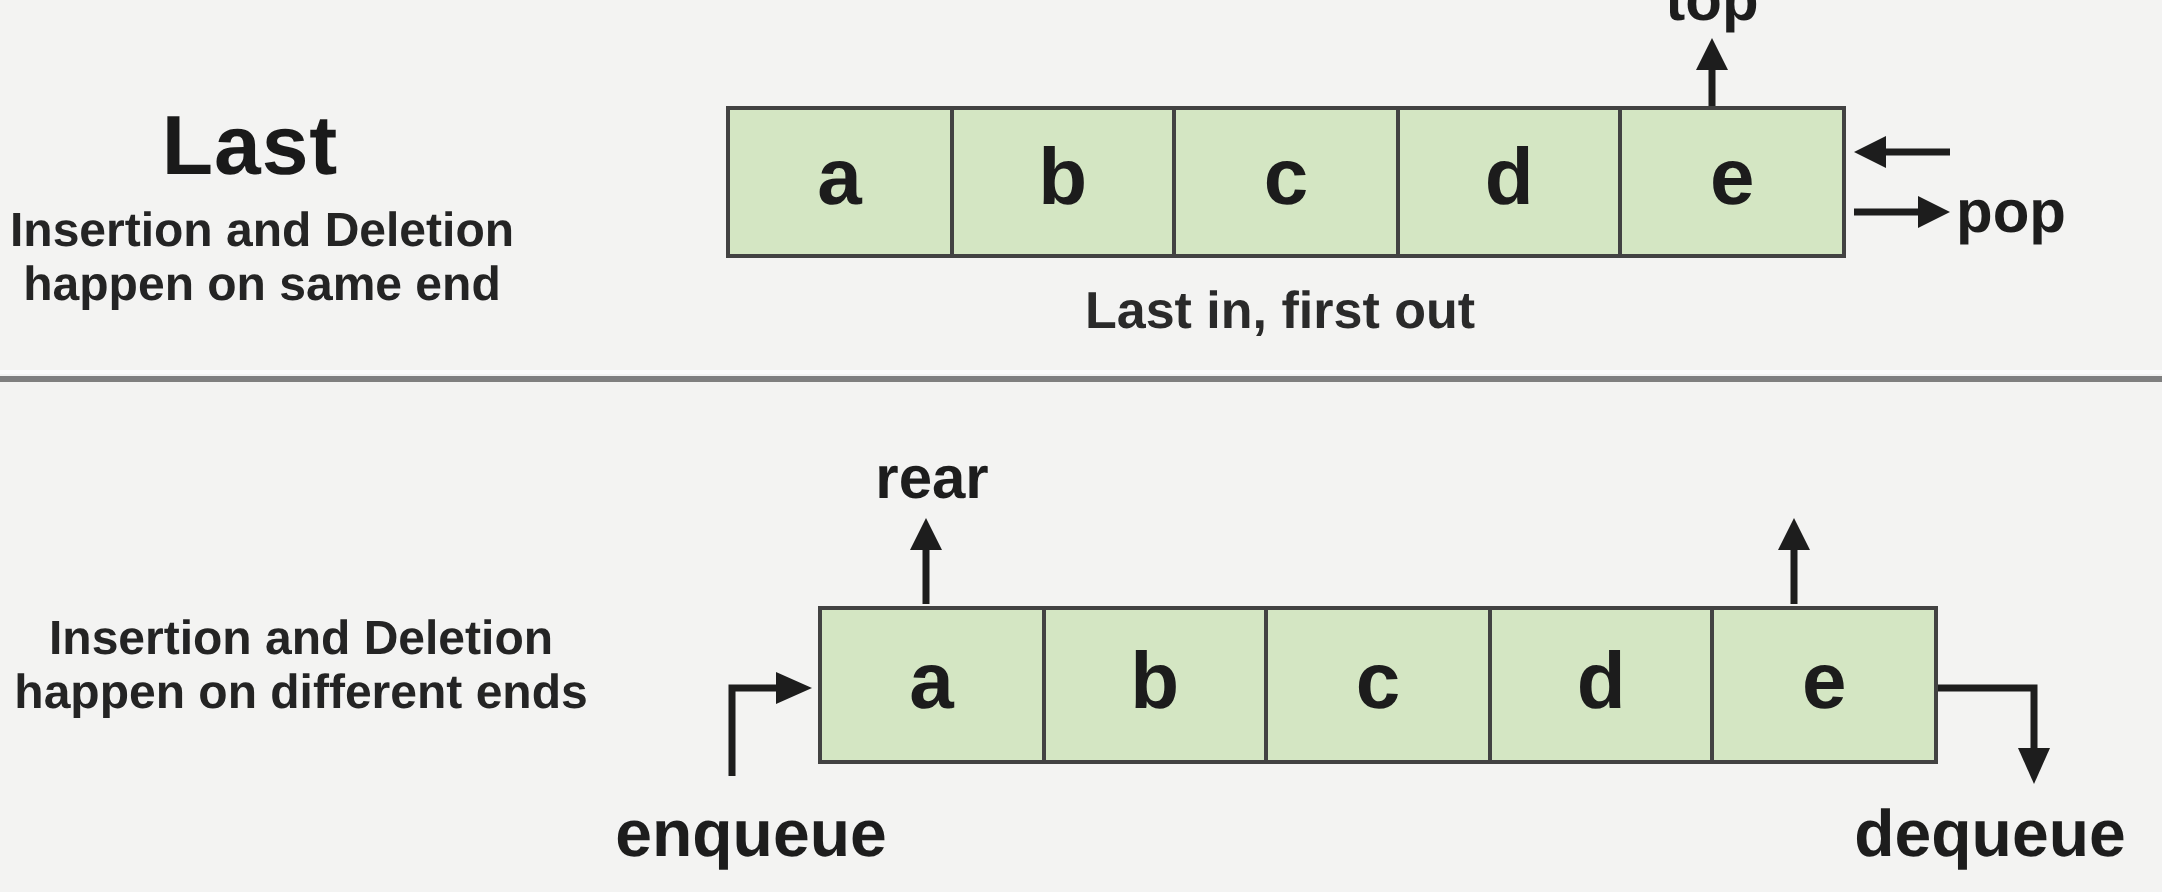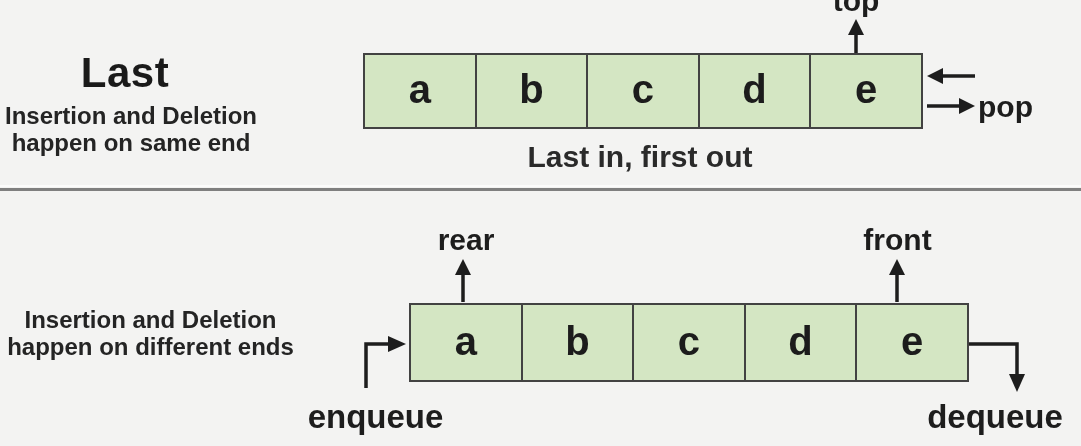--- a/index.html
+++ b/index.html
@@ -71,21 +71,21 @@
   .io-label {
     font-weight: 700;
     font-size: 33px;
     color: #1d1d1d;
   }
   .enqueue-label { left: 283px; top: 398px; width: 185px; }
   .dequeue-label { left: 900px; top: 398px; width: 190px; }
 
   .caption {
     font-weight: 700;
-    font-size: 30px;
+    font-size: 26px;
     color: #2a2a2a;
   }
   .stack-caption { left: 460px; top: 140px; width: 360px; }
   .queue-caption { left: 464px; top: 400px; width: 360px; }
 
   .divider-light { left: 0; top: 185px; width: 1081px; height: 2px; background: #fbfbfb; }
   .divider       { left: 0; top: 188px; width: 1081px; height: 3px; background: #7f7f7f; }
 
   svg .stroke { stroke: #1d1d1d; stroke-width: 3.5; fill: none; }
   svg .head { fill: #1d1d1d; stroke: none; }
@@ -137,21 +137,20 @@
     <div>Insertion and Deletion</div>
     <div>happen on different ends</div>
   </div>
 
   <div class="abs ctr small-label rear-label">rear</div>
   <svg class="abs" style="left:452px; top:259px;" width="22" height="44">
     <line class="stroke" x1="11" y1="43" x2="11" y2="12"></line>
     <polygon class="head" points="11,0 3,16 19,16"></polygon>
   </svg>
 
-  <div class="abs ctr small-label front-label">front</div>
   <svg class="abs" style="left:886px; top:259px;" width="22" height="44">
     <line class="stroke" x1="11" y1="43" x2="11" y2="12"></line>
     <polygon class="head" points="11,0 3,16 19,16"></polygon>
   </svg>
 
   <div class="abs cell-row queue-row">
     <div class="cell">a</div>
     <div class="cell">b</div>
     <div class="cell">c</div>
     <div class="cell">d</div>

